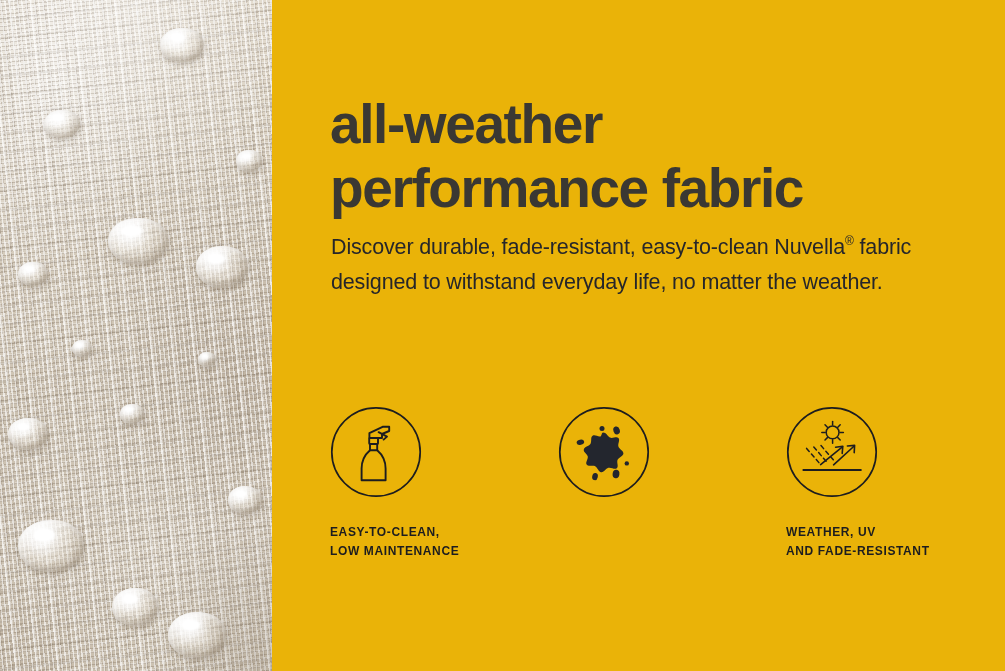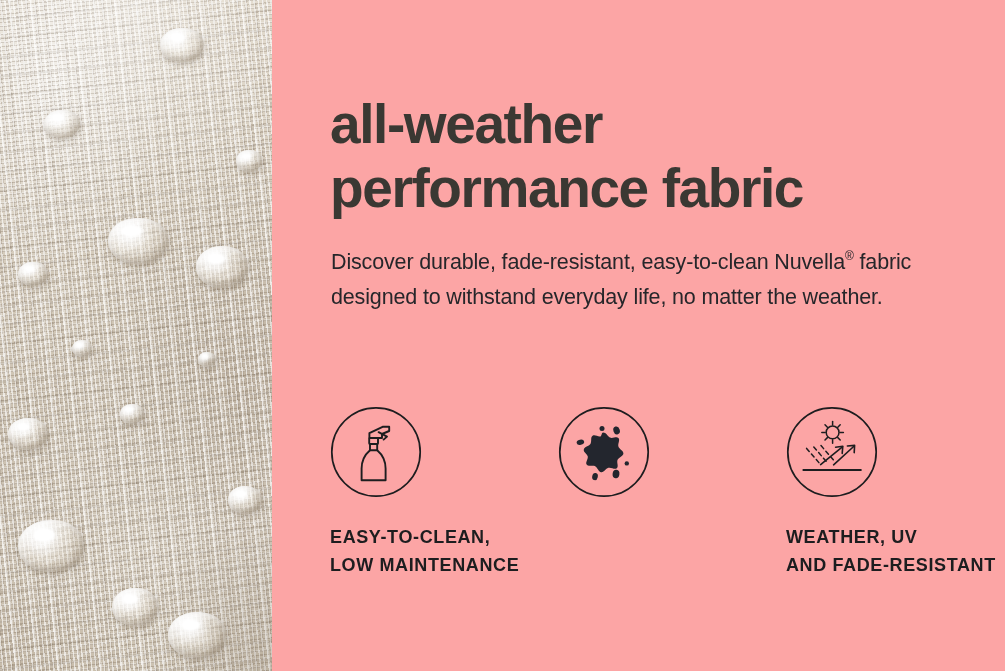--- a/index.html
+++ b/index.html
@@ -10,21 +10,21 @@
   }
   body {
     font-family: "Liberation Sans", sans-serif;
     -webkit-font-smoothing: antialiased;
   }
 
   .banner {
     position: relative;
     width: 1005px;
     height: 671px;
-    background: #fca5a5;
+    background: #eab308;
     overflow: hidden;
   }
 
   
   .photo-panel {
     position: absolute;
     left: 0;
     top: 0;
     width: 272px;
     height: 671px;
@@ -126,21 +126,21 @@
     font-weight: 700;
     letter-spacing: -1.4px;
     color: #3a3833;
     white-space: pre-line;
     font-stretch: condensed;
   }
 
   .subcopy {
     position: absolute;
     left: 1px;
-    top: 245px;
+    top: 230px;
     margin: 0;
     width: 625px;
     font-size: 21.5px;
     line-height: 1.62;
     font-weight: 400;
     color: #26262a;
     letter-spacing: -0.15px;
   }
   .subcopy sup {
     font-size: 0.56em;
@@ -163,21 +163,21 @@
   .feature:last-child { flex: 0 0 auto; }
 
   .feature-icon {
     width: 92px;
     height: 92px;
     display: block;
   }
 
   .feature-caption {
     margin-top: 25px;
-    font-size: 18px;
+    font-size: 12px;
     line-height: 1.58;
     font-weight: 700;
     letter-spacing: 0.62px;
     color: #1d1d1f;
     text-transform: uppercase;
     white-space: pre-line;
   }
 </style>
 </head>
 <body>

